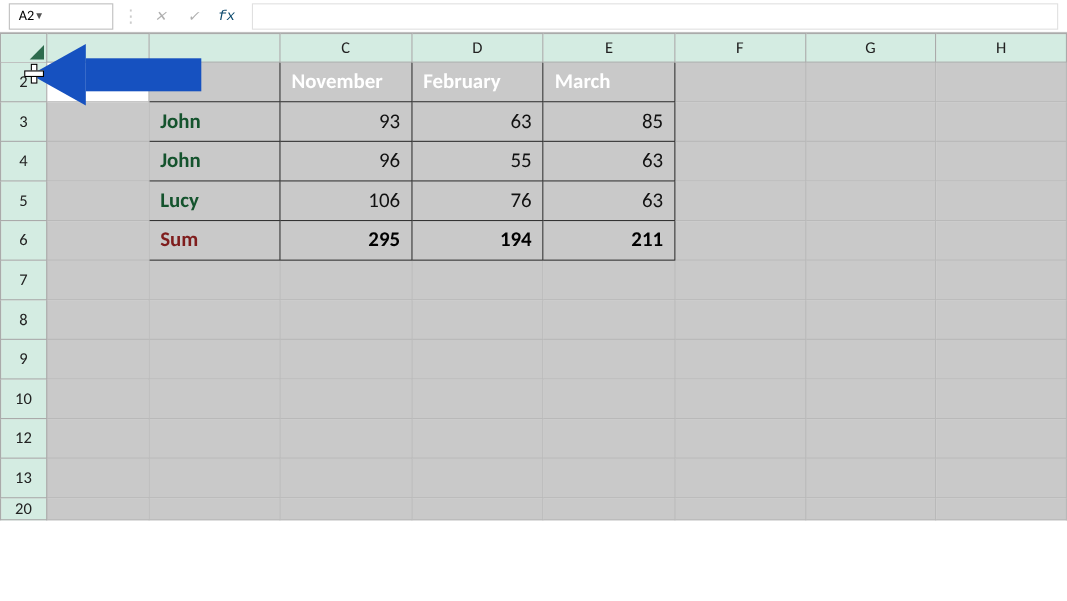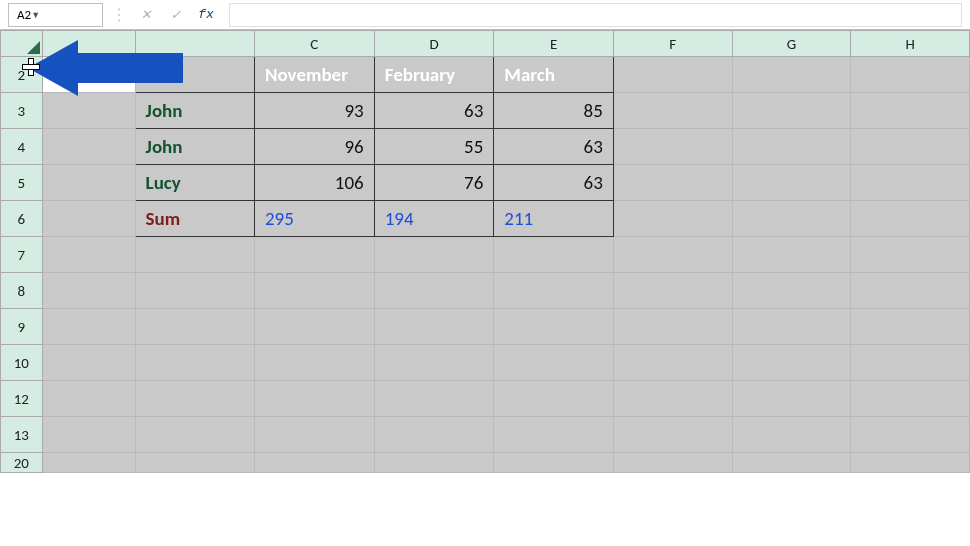--- a/index.html
+++ b/index.html
@@ -25,21 +25,21 @@
     th.corner { background: #d4ece2; border: 1px solid #aaa; position: relative; }
     .corner-tri { position: absolute; right: 2px; bottom: 2px; width: 0; height: 0; border-style: solid; border-width: 0 0 13px 13px; border-color: transparent transparent #2e6b4e transparent; }
 
     tr.body-row td.cell { border: 1px solid #b9b9b9; height: 36px; background: #c9c9c9; font-size: 19px; }
     tr.body-row td.cell.white { background: #fff; }
 
     
     td.data-hdr { background: #1b4e8f; color: #fff; font-weight: bold; padding: 0 10px; font-size: 20px; text-align: left; }
     td.data-rowhdr { background: #1b4e8f; color: #14532d; font-weight: bold; padding: 0 10px; font-size: 20px; text-align: left; }
     td.data-num { background: #d7d7d7; color: #111; padding: 0 10px; font-size: 22px; text-align: right; border: 1px solid #333 !important; }
-    td.data-sum-row { background: #1b4e8f; color: #1d4ed8; font-weight: normal; padding: 0 10px; font-size: 22px; text-align: left; }
+    td.data-sum-row { background: #1b4e8f; color: #000000; font-weight: bold; padding: 0 10px; font-size: 22px; text-align: right; }
     td.data-sum-lbl { background: #1b4e8f; color: #7f1d1d; font-weight: bold; padding: 0 10px; font-size: 20px; text-align: left; }
     .tbl-border { border: 1px solid #333 !important; }
     tr.short td.cell, tr.short td.row-header { height: 20px; }
 
     
     .arrow-overlay { position: absolute; top: 40px; left: 28px; display: flex; align-items: center; pointer-events: none; }
     .arrow-head { width: 0; height: 0; border-style: solid; border-width: 28px 50px 28px 0; border-color: transparent #1651c0 transparent transparent; }
     .arrow-body { width: 105px; height: 30px; background: #1651c0; }
 
     

